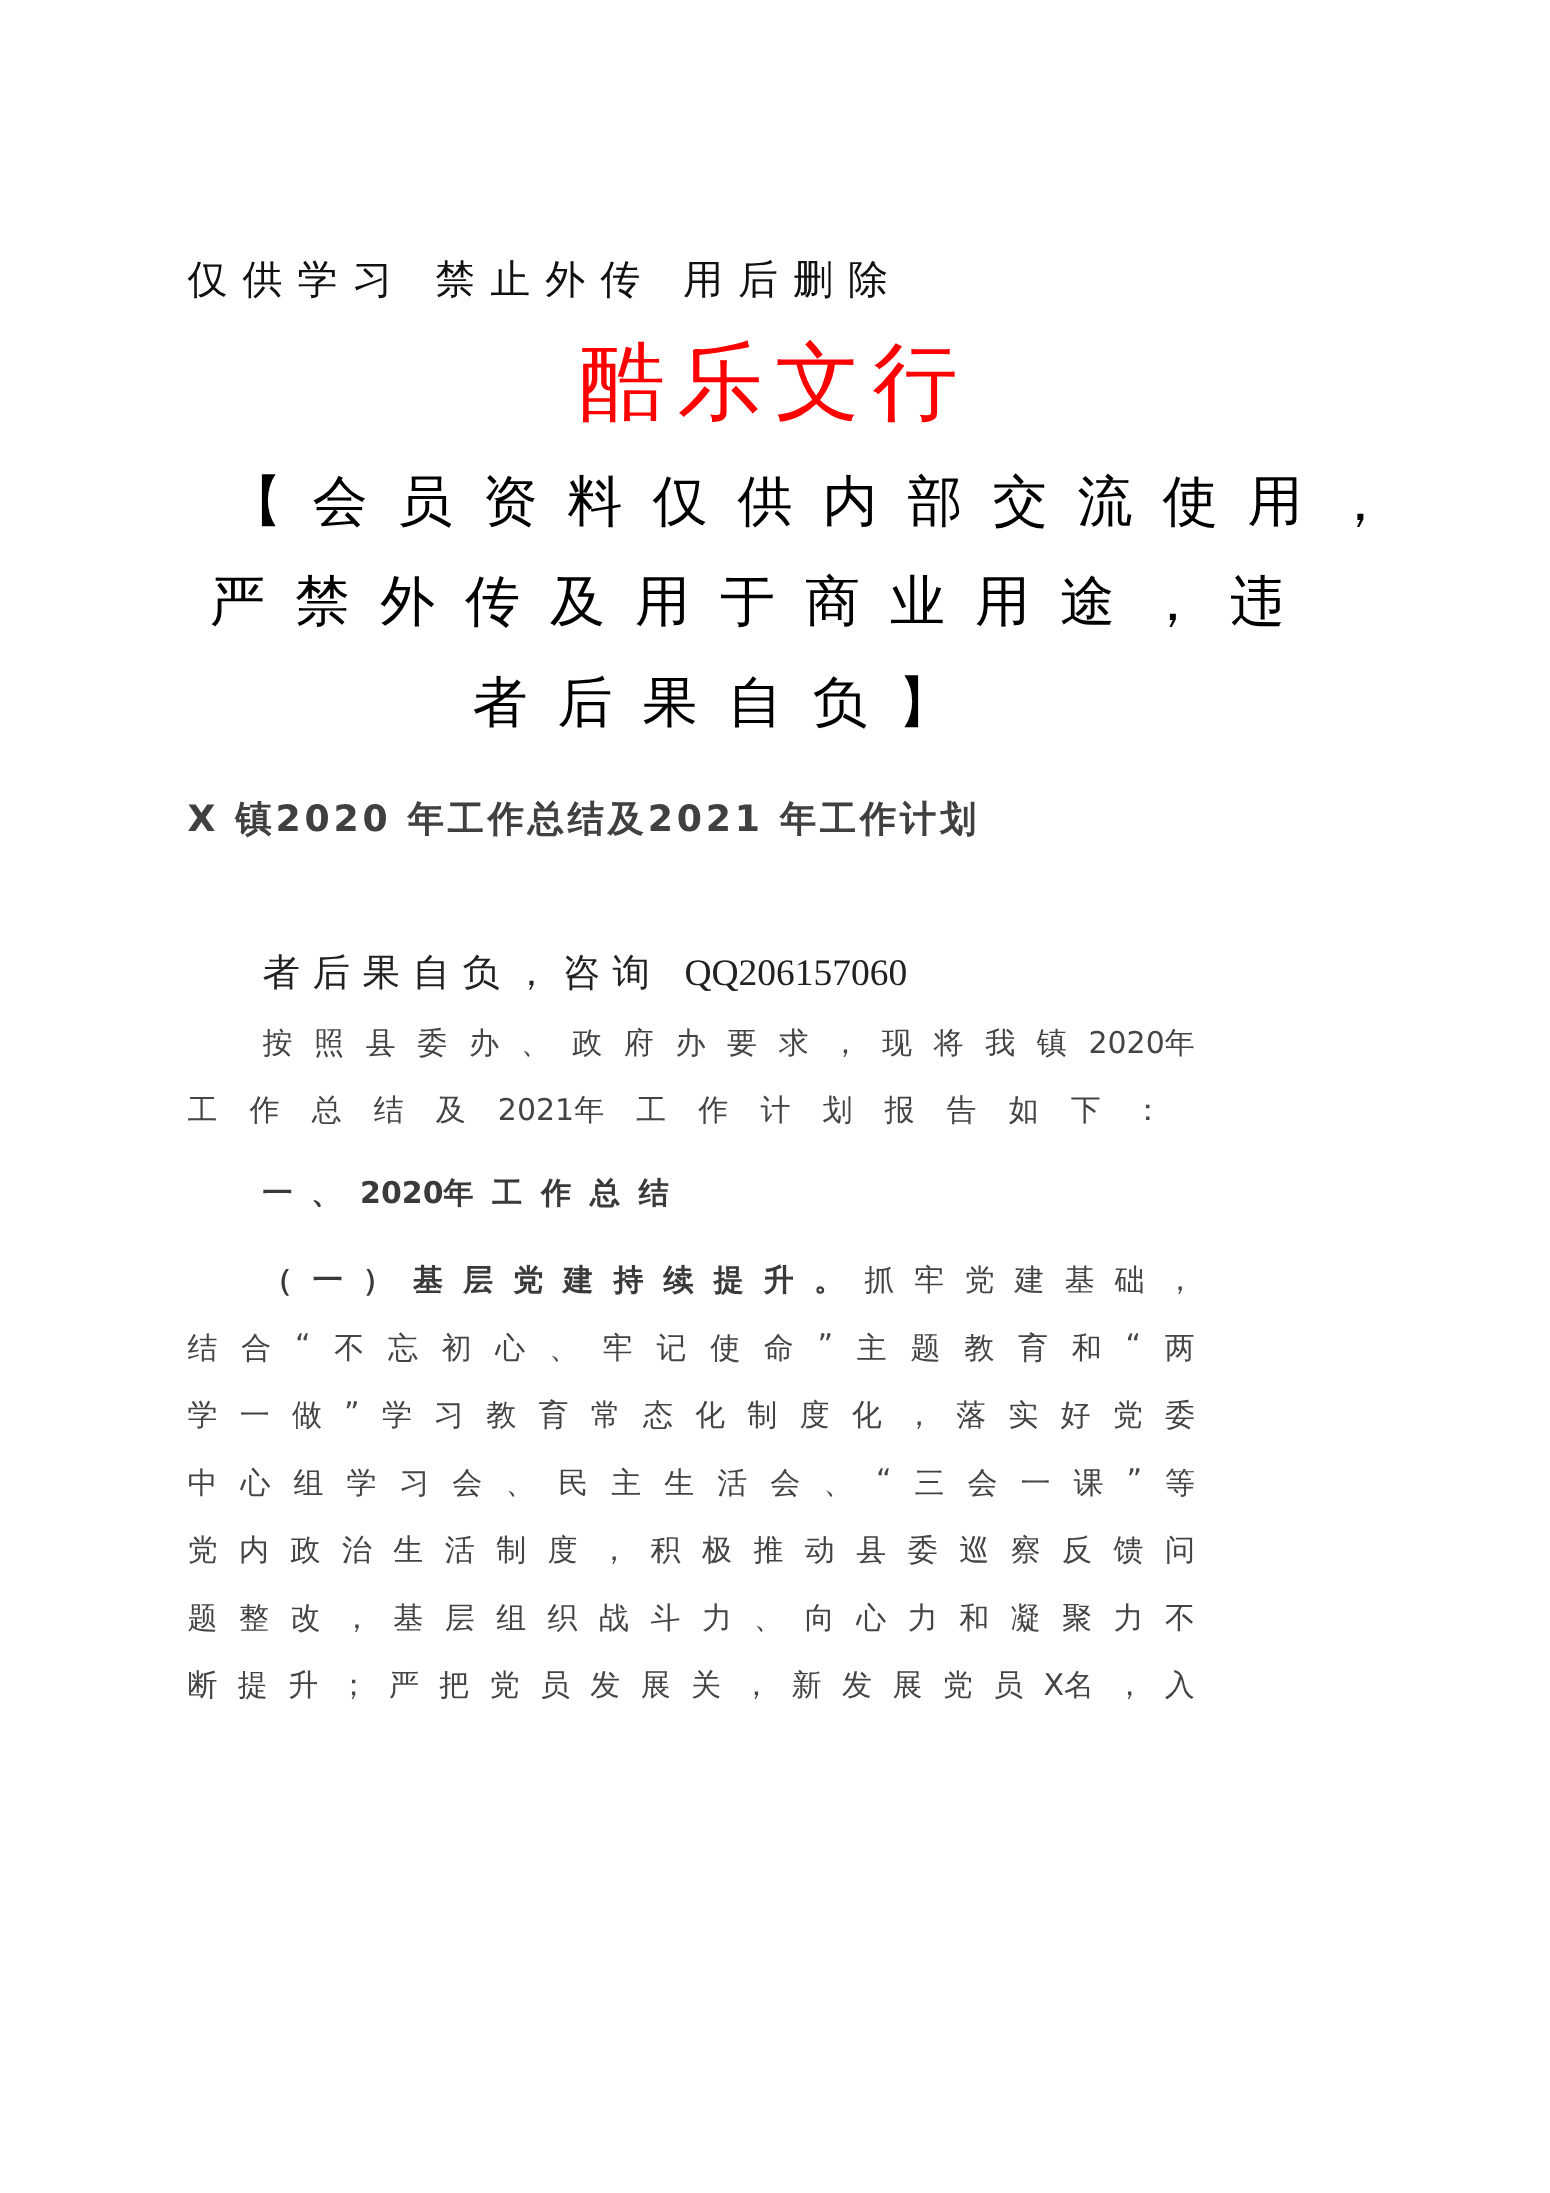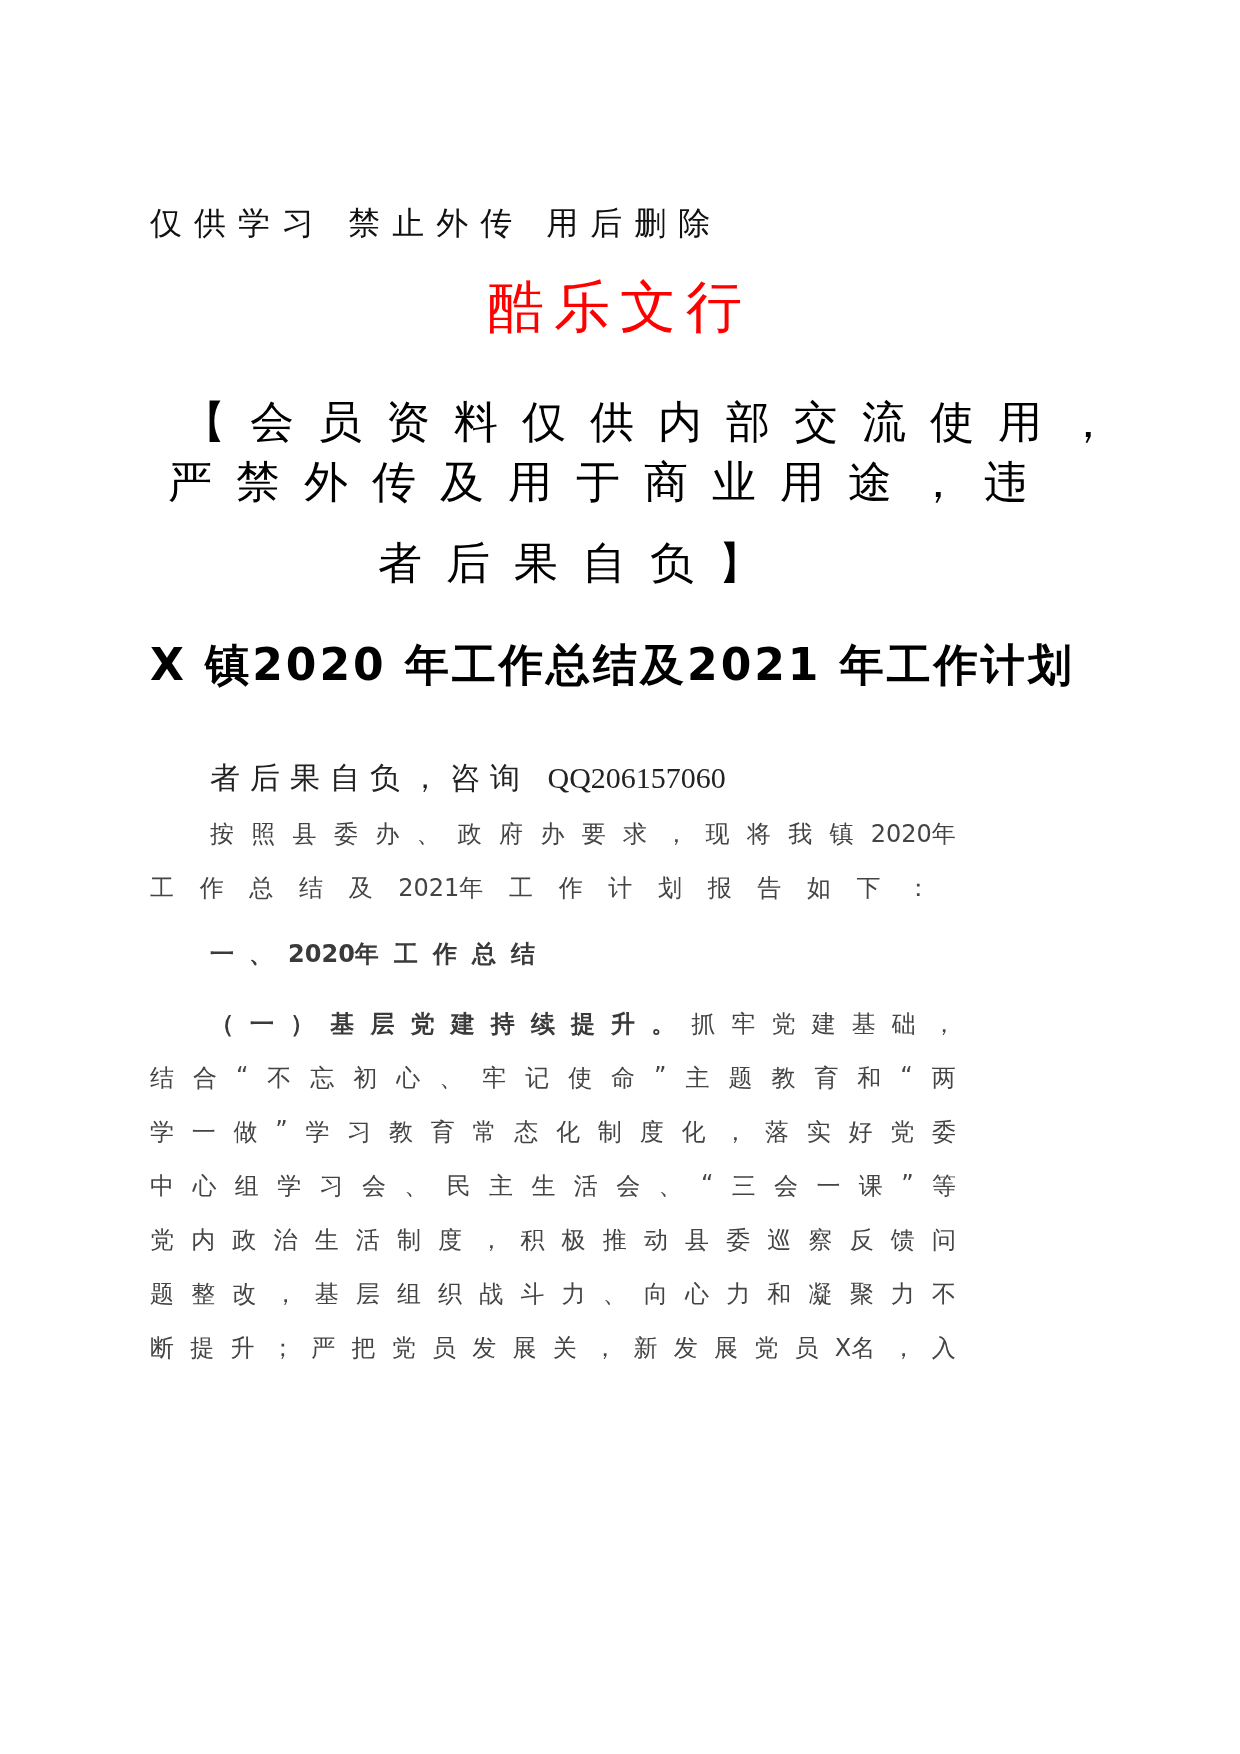--- a/index.html
+++ b/index.html
@@ -1,25 +1,25 @@
 <!DOCTYPE html>
 <html><head>
   <meta charset="utf-8">
   <style>
     html, body { margin: 0; padding: 0; background: #ffffff; }
     body { width: 1240px; height: 1754px; position: relative; overflow: hidden; }
     .page { position: absolute; left: 0; top: 0; width: 1028px; height: 1754px; background: #fff; }
     .line { position: absolute; white-space: nowrap; font-family: "DejaVu Sans", "Liberation Sans", sans-serif; }
     .notice { left: 150px; top: 202px; font-size: 32px; color: #111; letter-spacing: 12px; }
-    .brand { left: 0; width: 1240px; text-align: center; top: 262px; font-size: 56px; color: #ff0000; letter-spacing: 10px; line-height: 90px; }
+    .brand { left: 0; width: 1240px; text-align: center; top: 262px; font-size: 68px; color: #ff0000; letter-spacing: 10px; line-height: 90px; }
     .warn { font-size: 44px; color: #000; letter-spacing: 24px; line-height: 60px; }
-    .warn1 { left: 182px; top: 392px; text-align: center; }
+    .warn1 { left: 182px; top: 372px; text-align: center; }
     .warn2 { left: 168px; top: 452px; text-align: right; }
     .warn3 { left: 378px; top: 533px; text-align: right; }
-    .doc-title { left: 150px; top: 636px; font-size: 44px; font-weight: bold; color: #000000; letter-spacing: 3px; }
+    .doc-title { left: 150px; top: 636px; font-size: 29px; font-weight: bold; color: #404040; letter-spacing: 3px; }
     .compiler { left: 210px; top: 758px; font-size: 30px; color: #222; letter-spacing: 10px; font-family: "Liberation Serif", "DejaVu Serif", serif; }
     .compiler .qq { letter-spacing: 0; }
     .just { position: absolute; left: 150px; width: 806px; display: flex; justify-content: space-between; font-family: "DejaVu Sans", "Liberation Sans", sans-serif; font-size: 24px; color: #444; }
     .just span { display: inline-block; }
     .indent { left: 210px; width: 746px; }
     .b { font-weight: bold; color: #3a3a3a; }
     .heading1 { position: absolute; left: 210px; top: 938px; width: 325px; display: flex; justify-content: space-between; font-family: "DejaVu Sans", "Liberation Sans", sans-serif; font-size: 24px; font-weight: bold; color: #3a3a3a; }
   </style>
 </head>
 <body>

